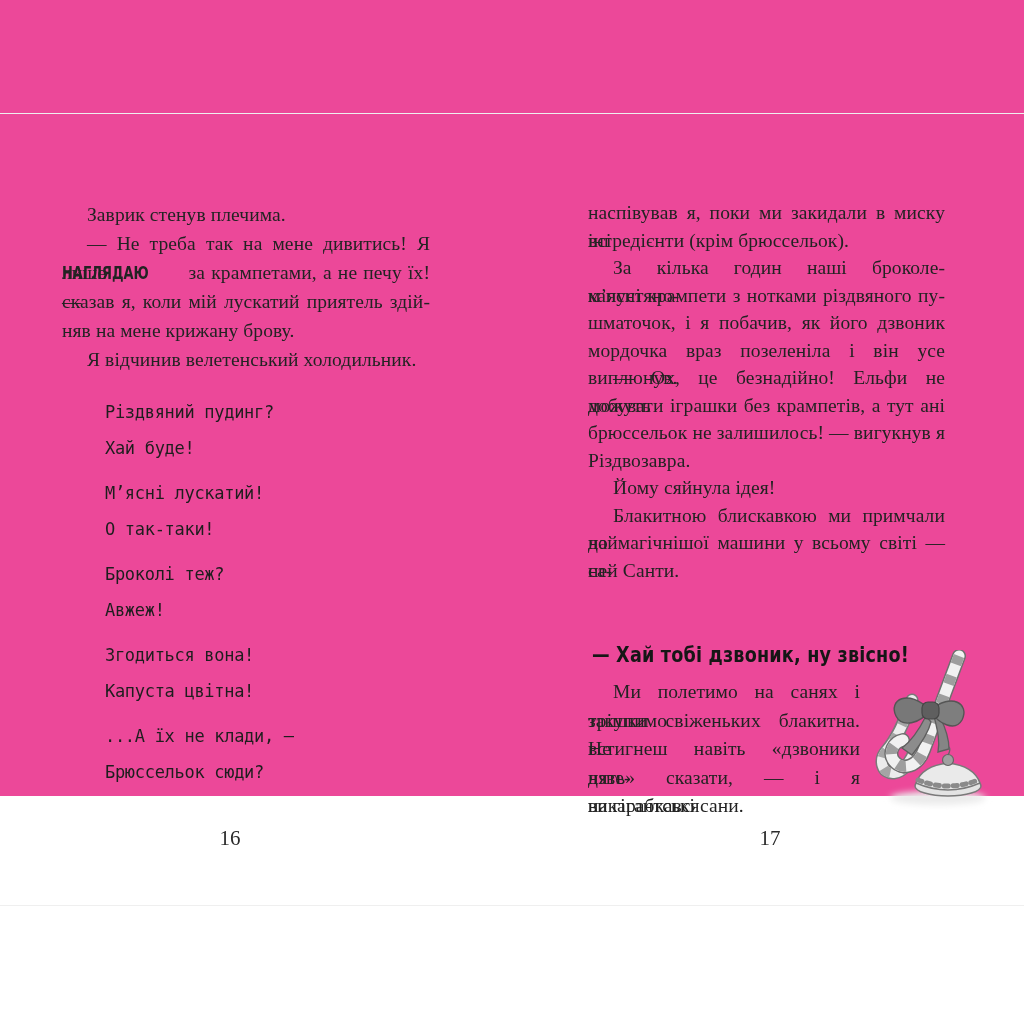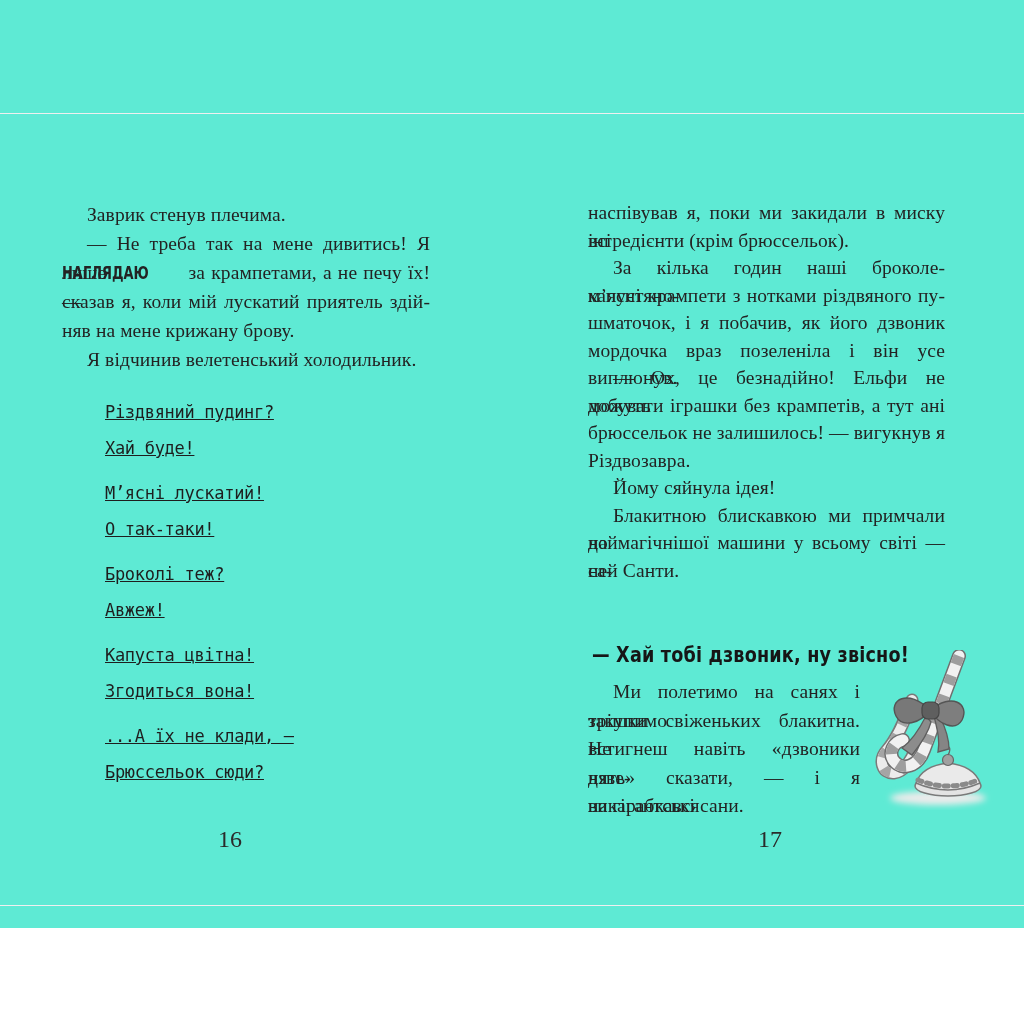--- a/index.html
+++ b/index.html
@@ -4,22 +4,22 @@
 <style>
   html, body {
     margin: 0; padding: 0;
     width: 1024px; height: 1024px;
     background: #ffffff;
     overflow: hidden;
     font-family: "Liberation Serif", serif;
   }
   .stage {
     position: relative;
-    width: 1024px; height: 928px;
-    background: #5eead4;
+    width: 1024px; height: 796px;
+    background: #ec4899;
   }
   .scan-edge {
     position: absolute; left: 0; width: 1024px; height: 1px;
     background: #efefef;
   }
   .scan-edge.top { top: 113px; }
   .scan-edge.bottom { top: 905px; }
 
   
   .textblock {
@@ -54,21 +54,20 @@
     color: #1e1e1e;
   }
   .verse-pair { margin-bottom: 9px; }
   .vln {
     font-family: "DejaVu Sans Mono", monospace;
     font-size: 17px;
     line-height: 36px;
     height: 36px;
     white-space: nowrap;
     letter-spacing: -0.3px;
-    text-decoration: underline;
   }
 
   
   .shout {
     position: absolute; left: 592px; top: 642px; width: 400px;
     font-family: "DejaVu Sans", sans-serif;
     font-weight: 700;
     font-size: 21px;
     color: #161616;
     transform: scale(0.84, 1.04);
@@ -81,21 +80,21 @@
   .closing {
     position: absolute; left: 588px; top: 678px; width: 272px;
     color: #232323;
   }
   .closing .ln { line-height: 28.5px; height: 28.5px; }
 
   
   .pagenum {
     position: absolute;
     font-family: "Liberation Serif", serif;
-    font-size: 24px;
+    font-size: 21px;
     color: #2b2b2b;
     width: 40px; text-align: center;
   }
   .pagenum.left { left: 210px; top: 826px; }
   .pagenum.right { left: 750px; top: 826px; }
 
   
   .illus { position: absolute; pointer-events: none; }
   .illus.broccoli { left: 228px; top: 450px; z-index: -1; }
   .illus.candy { left: 860px; top: 650px; }
@@ -215,22 +214,22 @@
       </div>
       <div class="verse-pair">
         <div class="vln">М’ясні лускатий!</div>
         <div class="vln">О так-таки!</div>
       </div>
       <div class="verse-pair">
         <div class="vln">Броколі теж?</div>
         <div class="vln">Авжеж!</div>
       </div>
       <div class="verse-pair">
+        <div class="vln">Згодиться вона!</div>
         <div class="vln">Капуста цвітна!</div>
-        <div class="vln">Згодиться вона!</div>
       </div>
       <div class="verse-pair">
         <div class="vln">...А їх не клади, —</div>
         <div class="vln">Брюссельок сюди?</div>
       </div>
     </div>
 
     <div class="pagenum left">16</div>
   </div>
 

